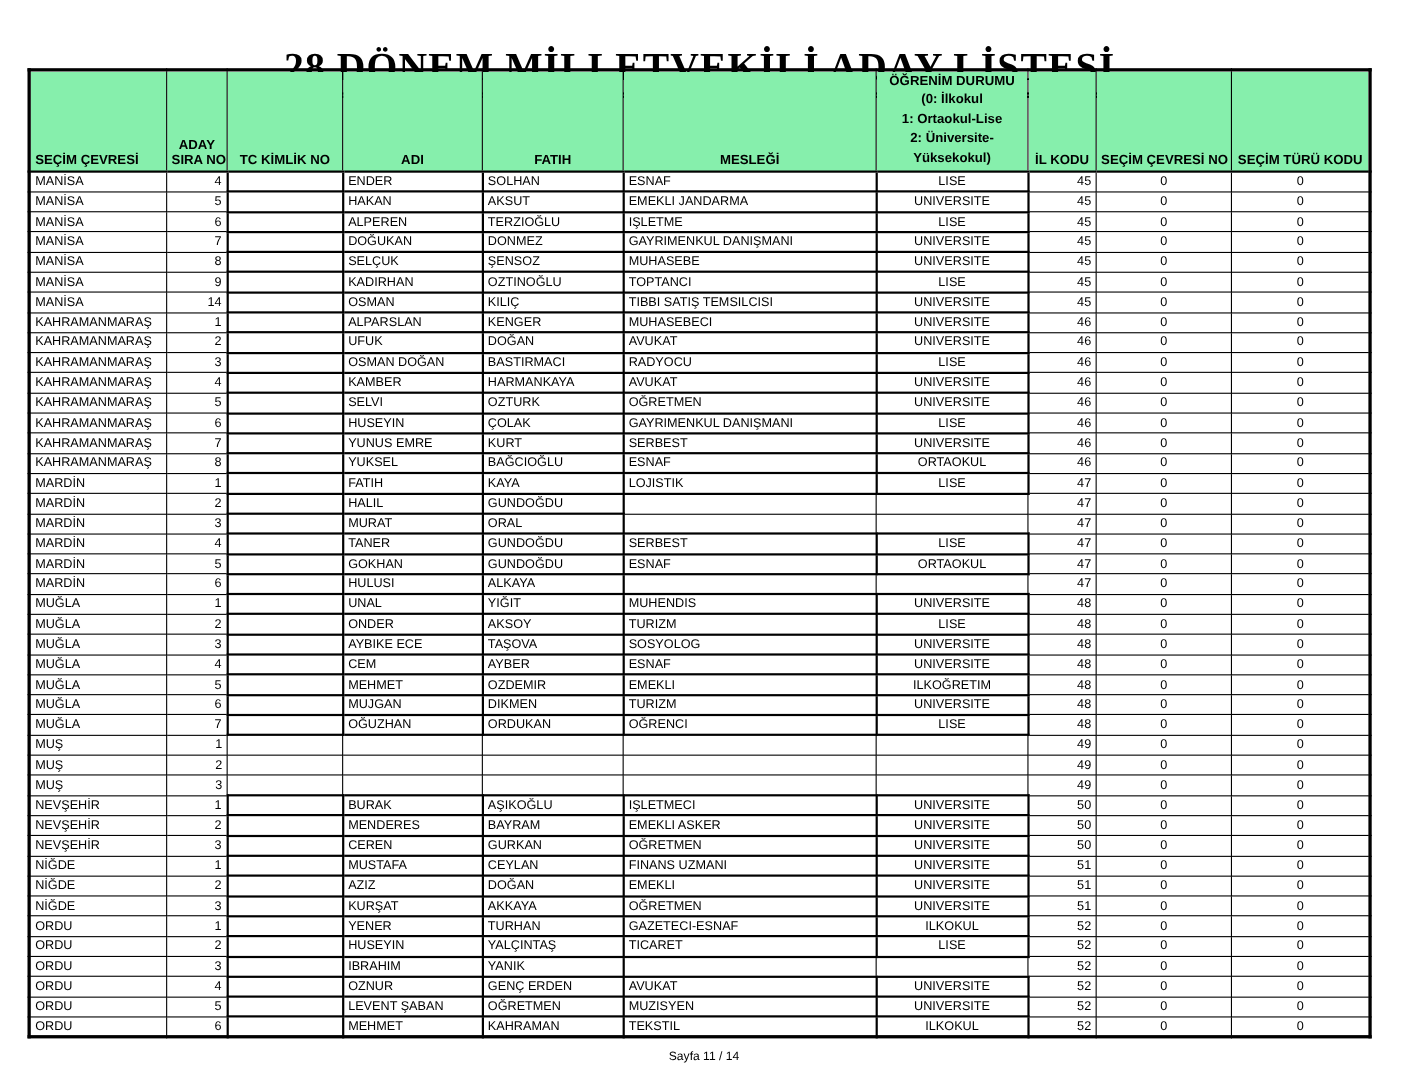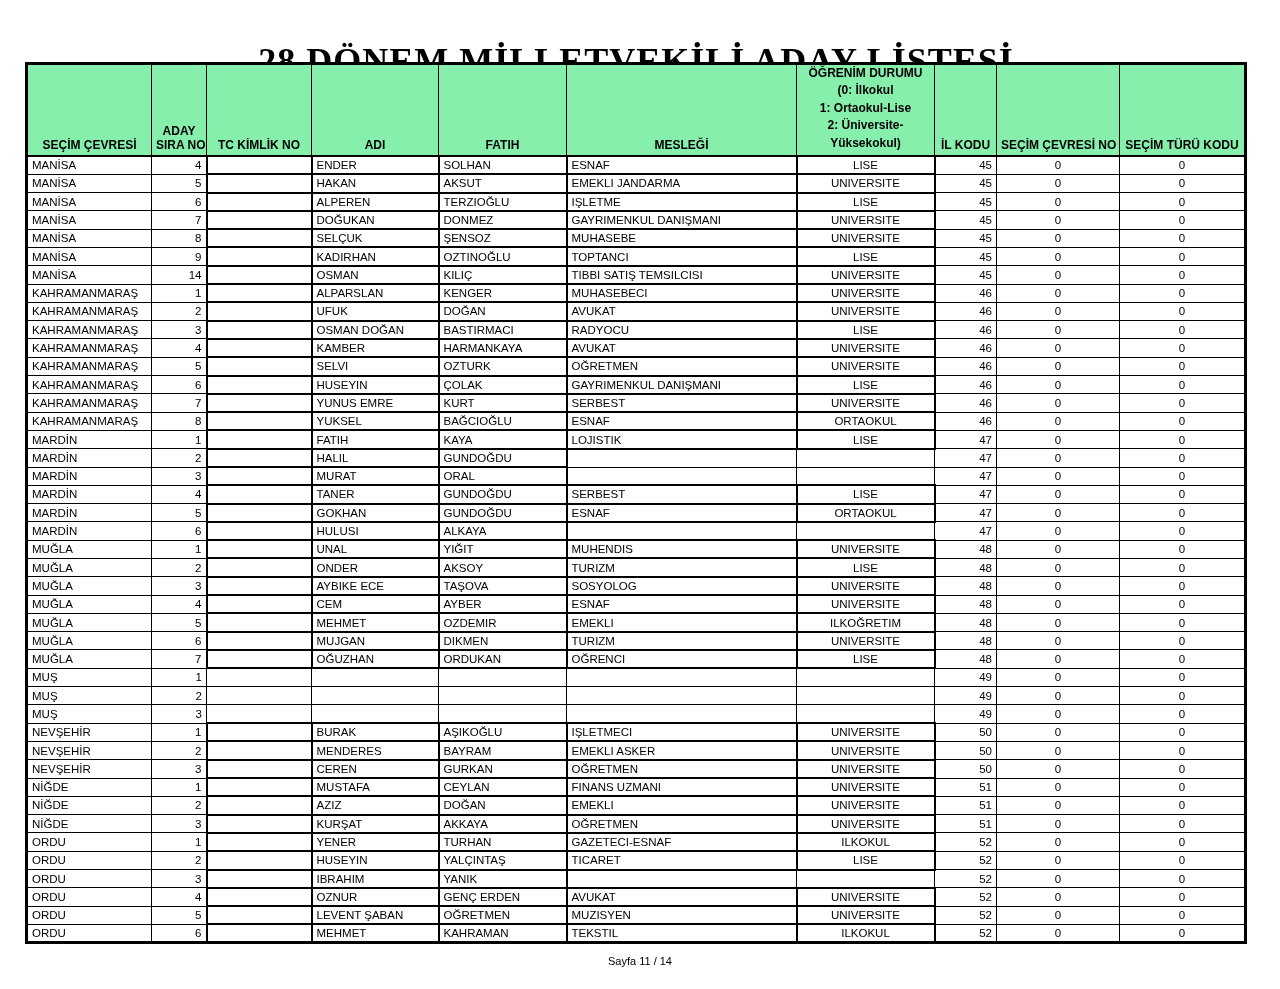--- a/index.html
+++ b/index.html
@@ -38,21 +38,21 @@
   .cand thead th {
     background: #86efac;
     height: 92px;
     vertical-align: bottom;
     font-weight: bold;
     font-size: 12px;
     text-align: center;
     padding-bottom: 3px;
     border-bottom: 2.5px solid #000;
   }
-  .cand thead th.al { text-align: center; }
+  .cand thead th.al { text-align: left; }
   .cand tbody td { height: 18.3px; background: #fff; }
   .cand td.al { text-align: left; }
   .cand td.ar { text-align: right; }
   .cand td.ac { text-align: center; }
   .cand td.boxed { border-width: 2.5px; }
   .edu-head div { line-height: 1.45; text-align: center; font-weight: bold; }
 
   .footer {
     position: absolute;
     left: 0; right: 0;

